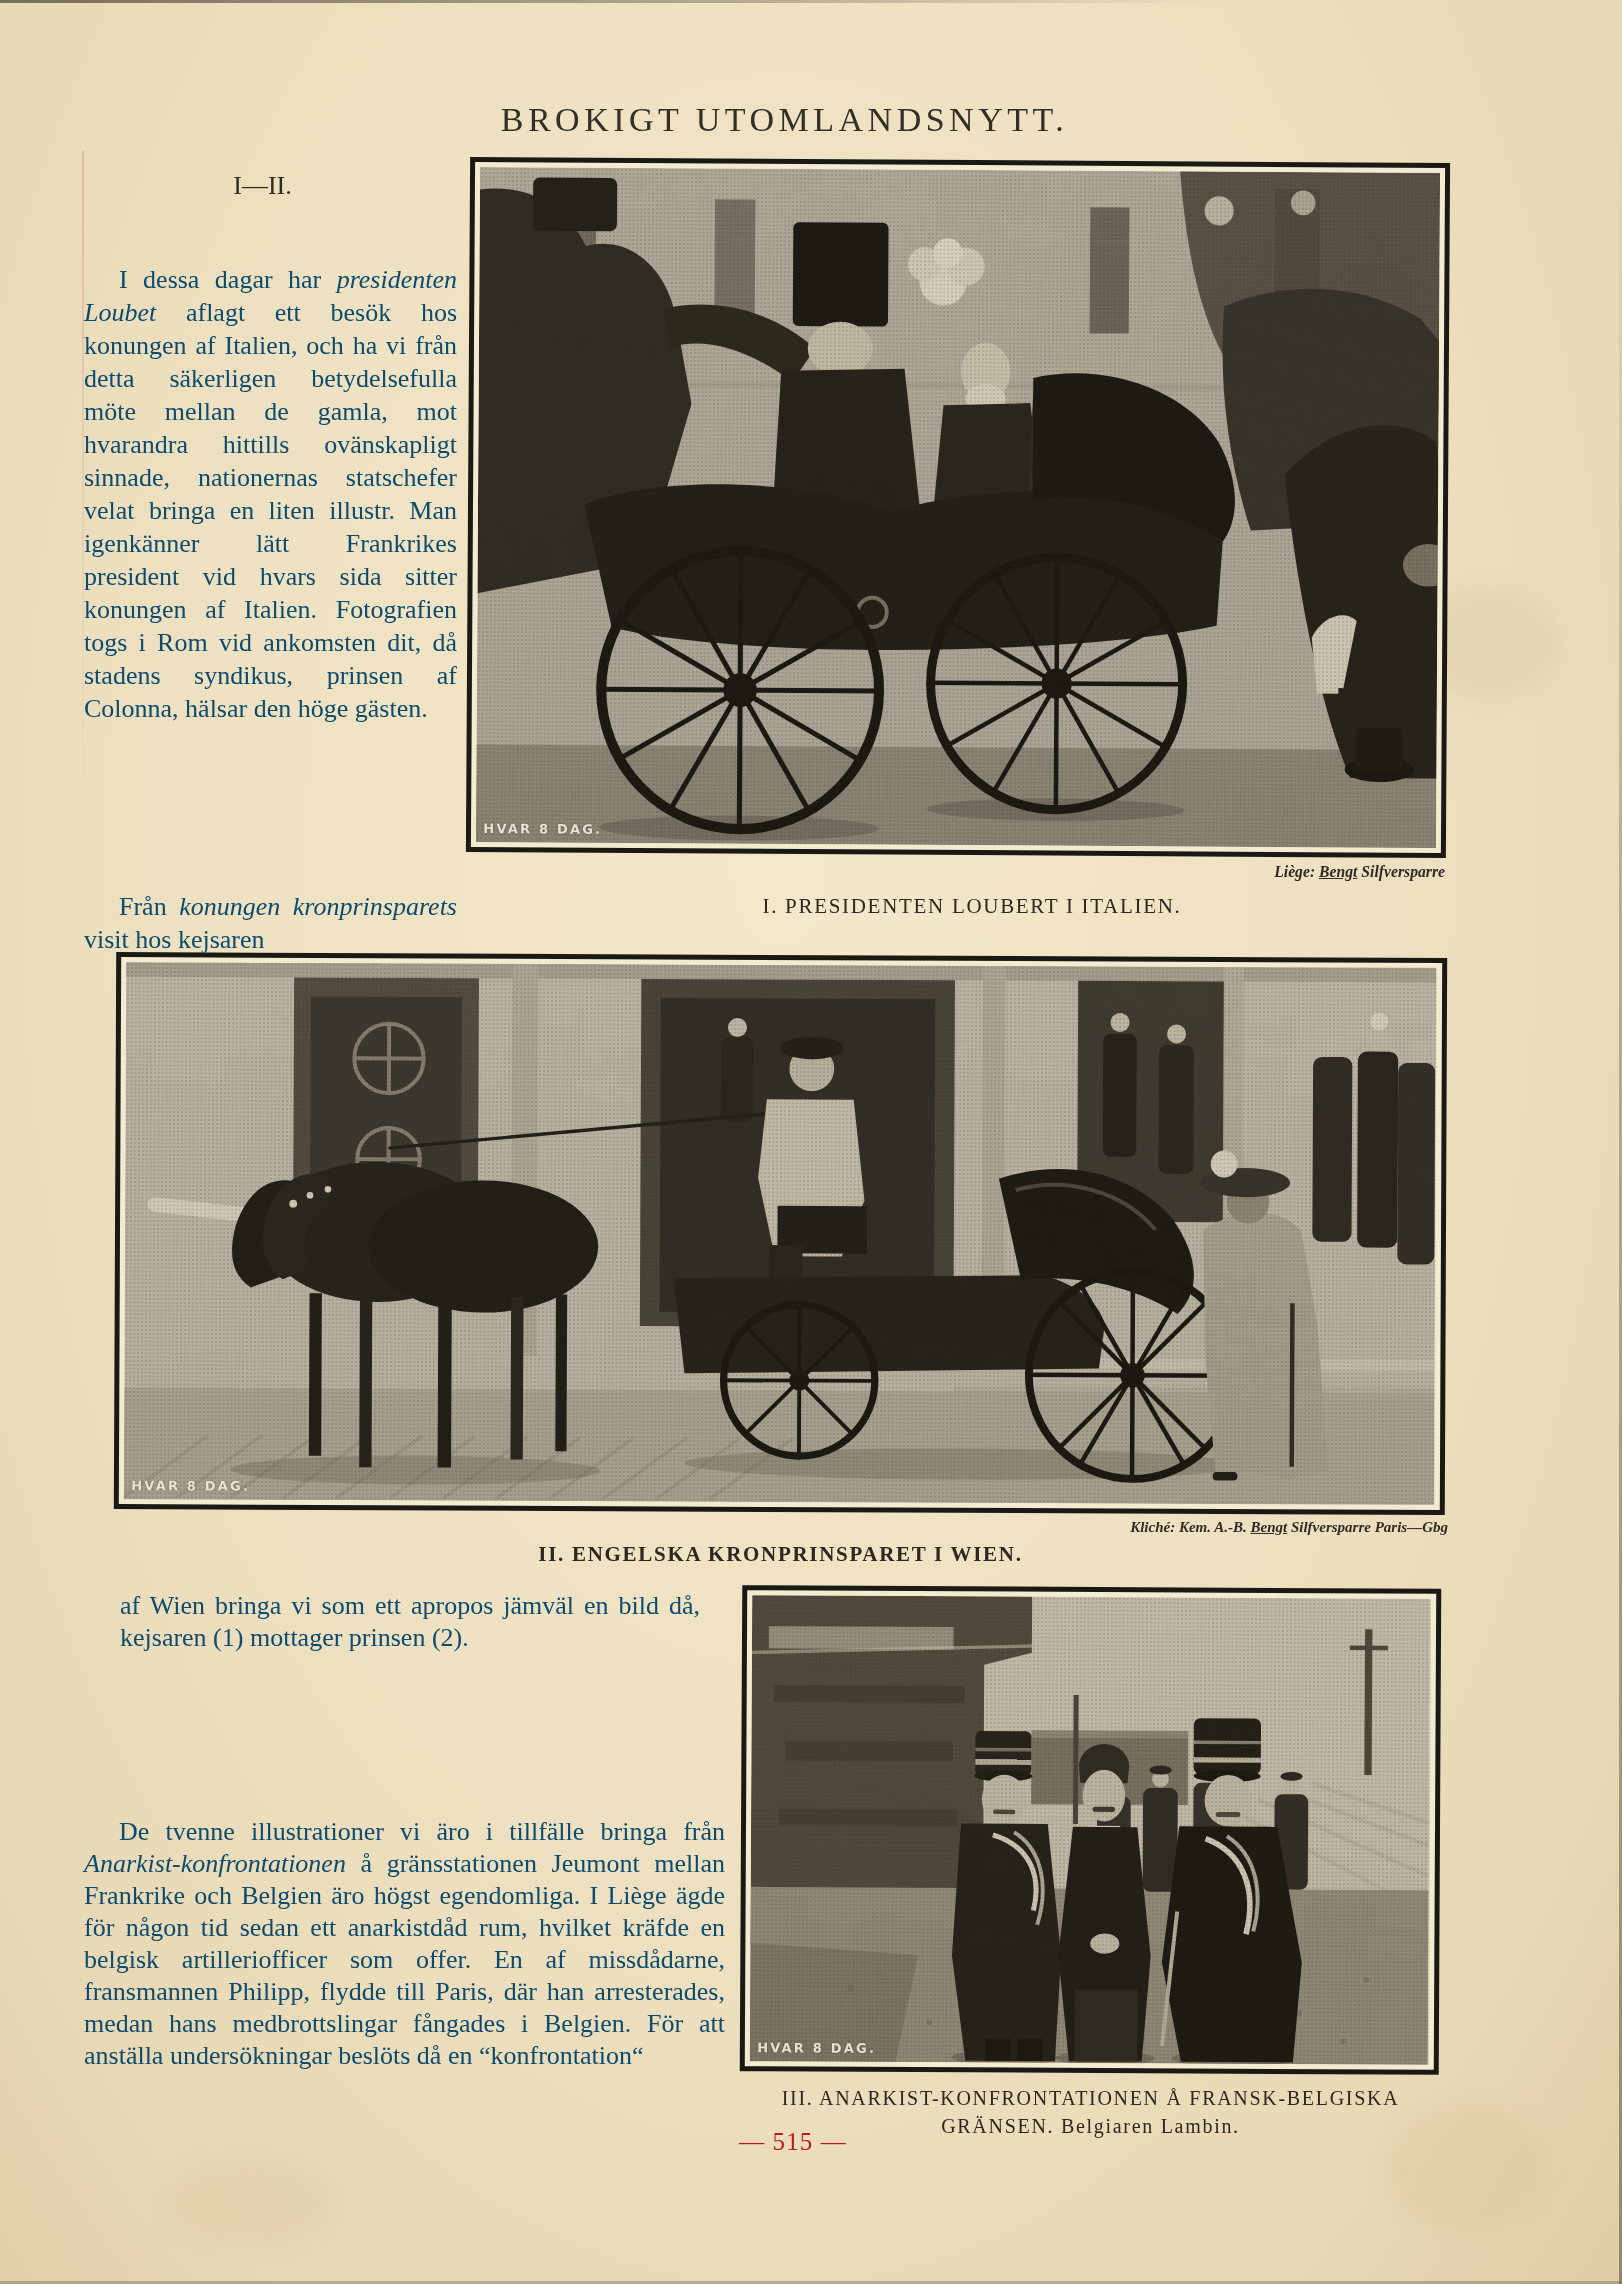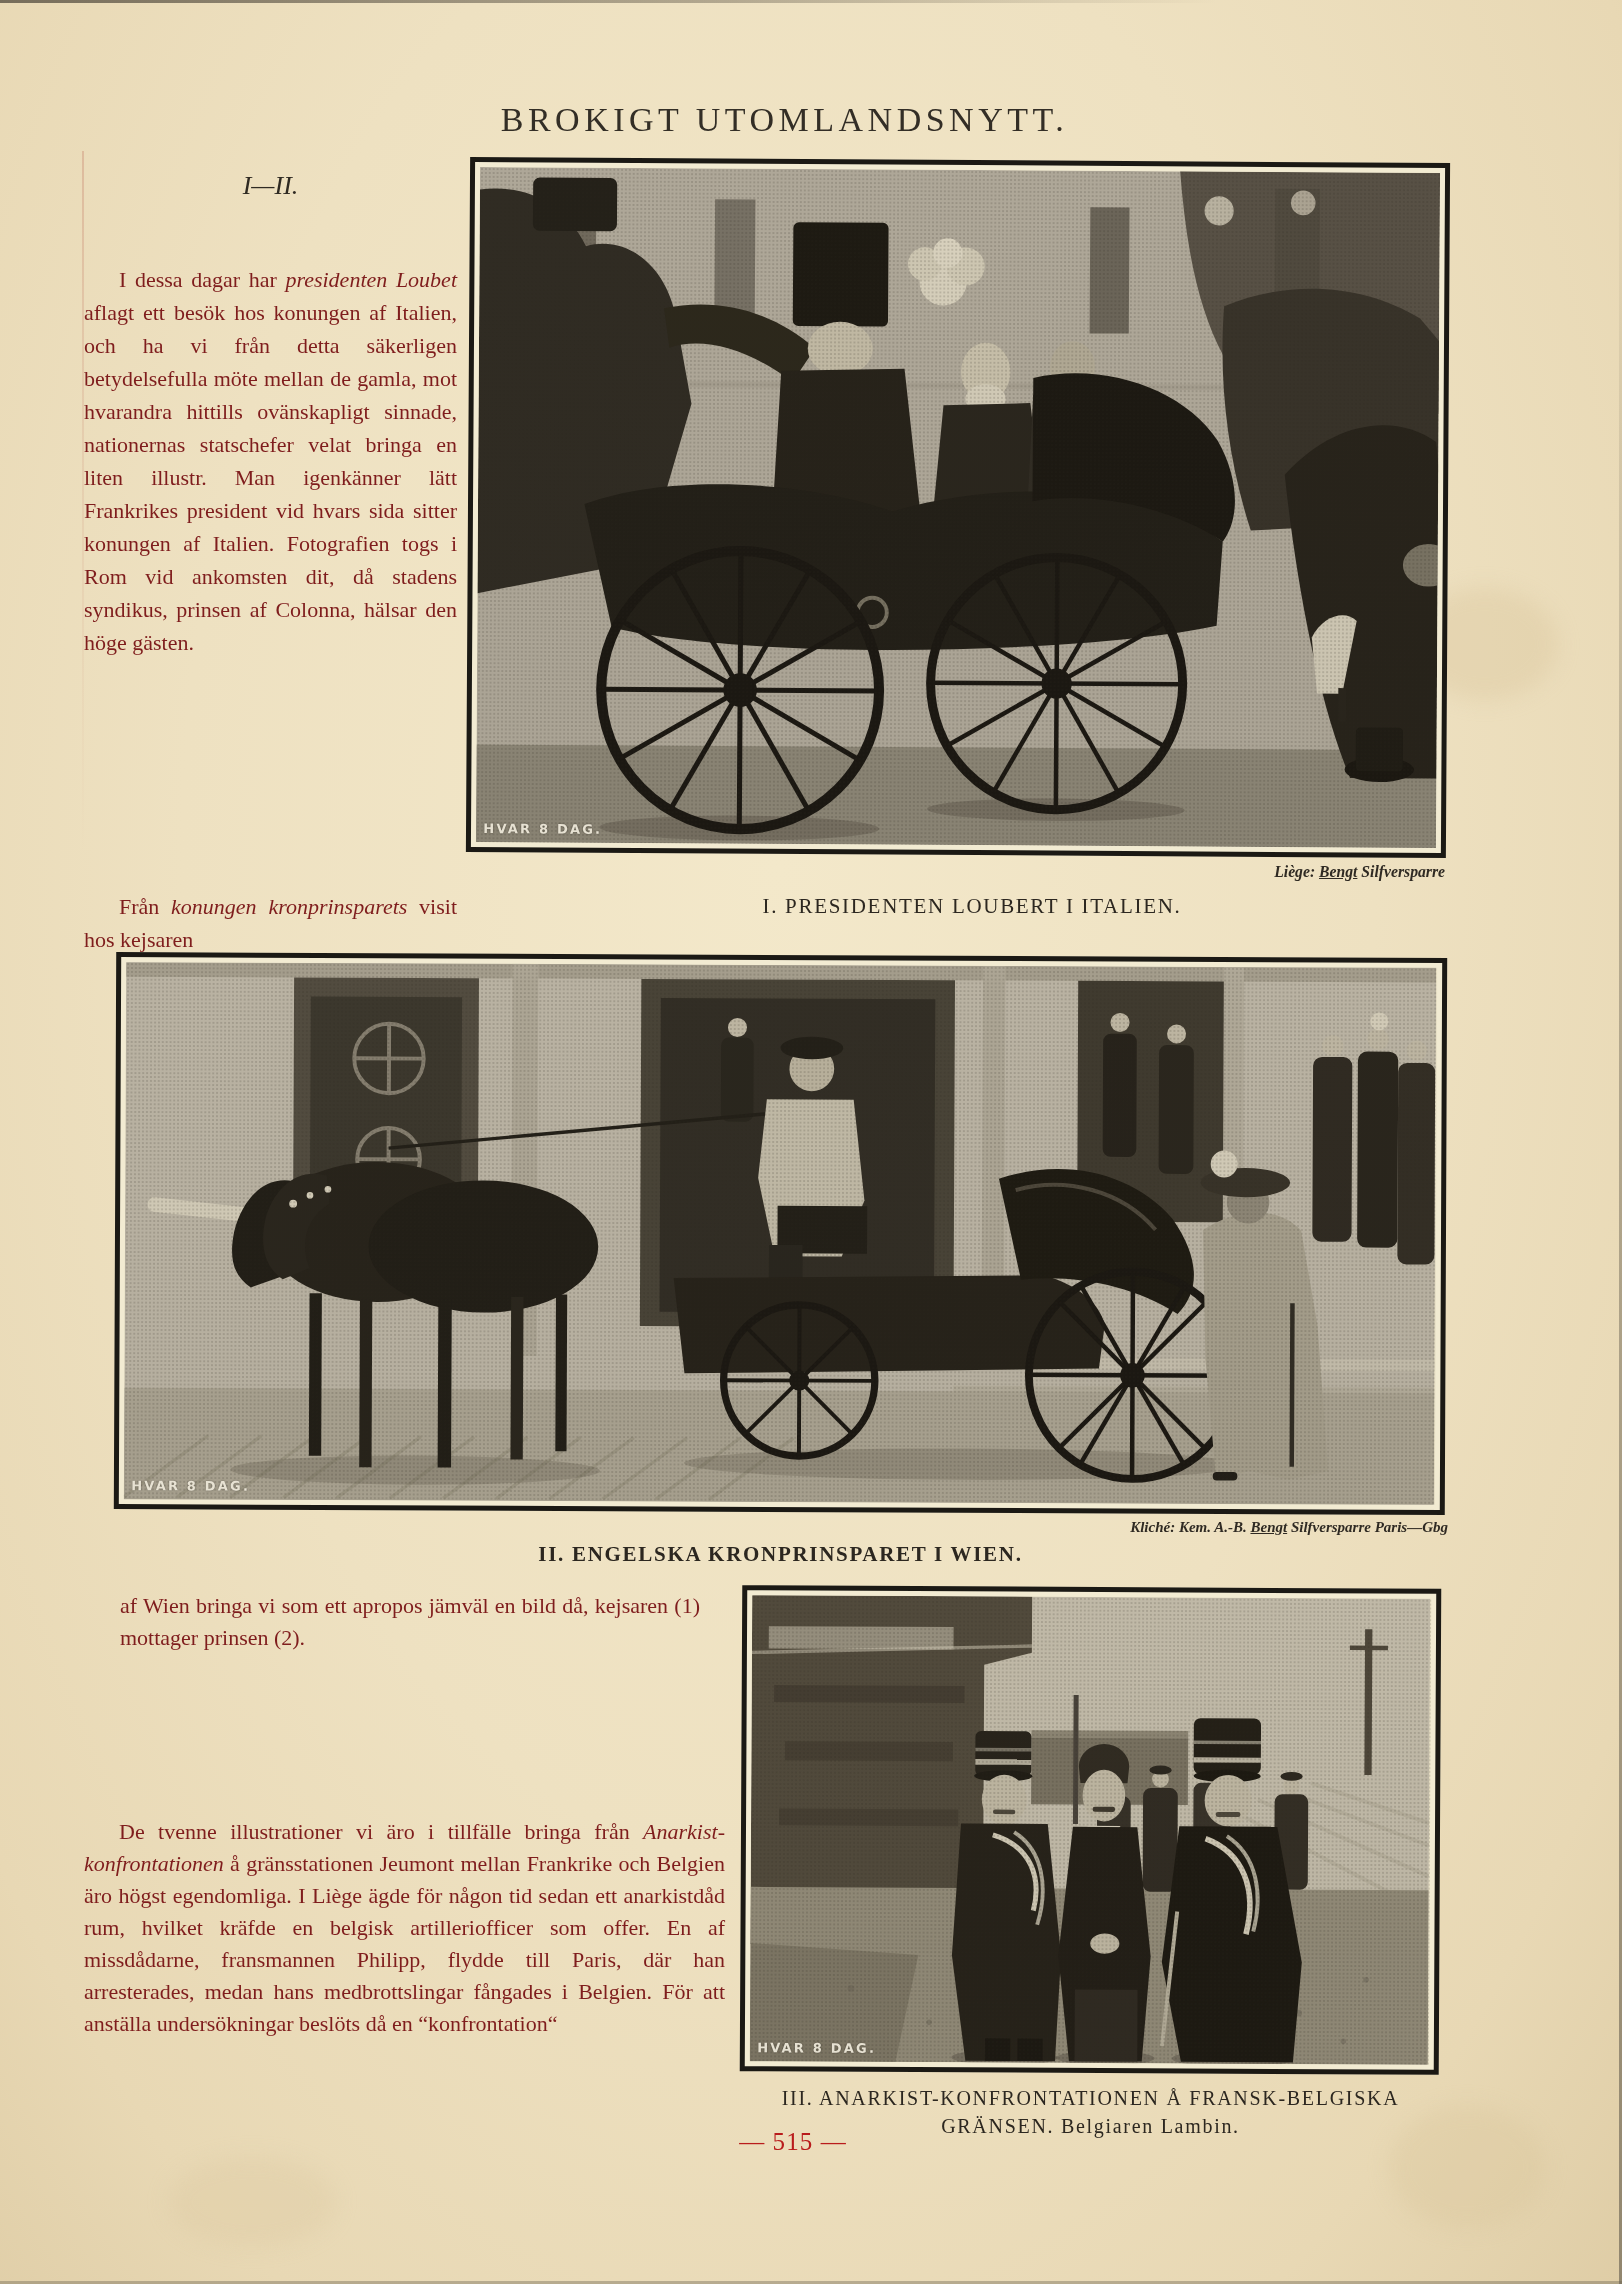--- a/index.html
+++ b/index.html
@@ -14,21 +14,21 @@
   
   .edge-top{position:absolute;left:0;top:0;width:1623px;height:3.4px;background:linear-gradient(90deg,#5a5244cc 0%,#5a524466 45%,#5a524400 75%);}
   .edge-right{position:absolute;right:0;top:0;width:3.9px;height:2284px;background:linear-gradient(180deg,#6b635300 5%,#6b635366 40%,#6b6353aa 100%);}
   .edge-bottom{position:absolute;left:0;bottom:0;width:1623px;height:2.8px;background:#6b635366;}
   .crease{position:absolute;left:82px;top:151px;width:2.2px;height:706px;background:linear-gradient(180deg,#b8604e44,#b8604e22 40%,#b8604e00);}
   .stain{position:absolute;border-radius:50%;filter:blur(10px);pointer-events:none;}
   
   .title{position:absolute;left:0;top:78px;width:1569px;text-align:center;
     font-size:34px;letter-spacing:4.5px;color:#332e26;font-weight:400;}
   .sec-head{position:absolute;text-align:center;font-size:26px;color:#2f2a22;}
-  .bodytext{position:absolute;font-size:22px;line-height:33px;text-align:justify;color:#7f1d1d;margin:0;}
+  .bodytext{position:absolute;font-size:26px;line-height:33px;text-align:justify;color:#0c4a6e;margin:0;}
   .bodytext .ind{display:inline-block;width:35px;}
   .em{font-style:italic;}
   .caption{position:absolute;text-align:center;font-size:21px;letter-spacing:1.7px;color:#2c2720;}
   .credit{position:absolute;font-style:italic;font-weight:bold;font-size:15.7px;color:#2f2a23;white-space:nowrap;}
   .credit .u{text-decoration:underline;}
   .pagenum{position:absolute;font-size:25px;color:#b91c1c;letter-spacing:1.1px;}
   
   figure.photo{position:absolute;margin:0;box-sizing:border-box;
     border:5px solid #1b1914;background:#f2ebd2;padding:5px;}
   figure.photo svg{display:block;}
@@ -49,21 +49,21 @@
   <div class="edge-top"></div>
   <div class="edge-right"></div>
   <div class="edge-bottom"></div>
   <div class="crease"></div>
   <div class="stain" style="left:1412px;top:588px;width:146px;height:112px;background:#d9c39a55;"></div>
   <div class="stain" style="left:168px;top:2157px;width:168px;height:90px;background:#dcc69e4d;"></div>
   <div class="stain" style="left:1389px;top:2106px;width:157px;height:123px;background:#d8c2984d;"></div>
 
   <h1 class="title">BROKIGT UTOMLANDSNYTT.</h1>
 
-  <div class="sec-head" style="left:84px;top:171px;width:373px;font-style:italic;">I—II.</div>
+  <div class="sec-head" style="left:76px;top:171px;width:373px;">I—II.</div>
 
   <p class="bodytext" style="left:84px;top:263px;width:373px;"><span class="ind"></span><span>I dessa dagar har </span><span class="em">presidenten Loubet</span><span> aflagt ett besök hos konungen af Italien, och ha vi från detta säkerligen betydelsefulla möte mellan de gamla, mot hvarandra hittills ovänskapligt sinnade, nationernas statschefer velat bringa en liten illustr. Man igenkänner lätt Frankrikes president vid hvars sida sitter konungen af Italien. Fotografien togs i Rom vid ankomsten dit, då stadens syndikus, prinsen af Colonna, hälsar den höge gästen.</span></p>
 
   <p class="bodytext" style="left:84px;top:890px;width:373px;"><span class="ind"></span><span>Från </span><span class="em">konungen kronprinsparets</span><span> visit hos kejsaren</span></p>
 
   <figure class="photo" style="left:468px;top:160px;width:980px;height:695px;transform:rotate(0.35deg);">
     <svg viewBox="0 0 1714 1204" width="960" height="675" preserveAspectRatio="none">
       <rect width="1714" height="1204" fill="#b3ada0"></rect>
       <rect y="380" width="1714" height="10" fill="#9a9486" opacity="0.4"></rect>
       <rect x="150" y="35" width="58" height="200" fill="#59544a" opacity="0.75"></rect>

